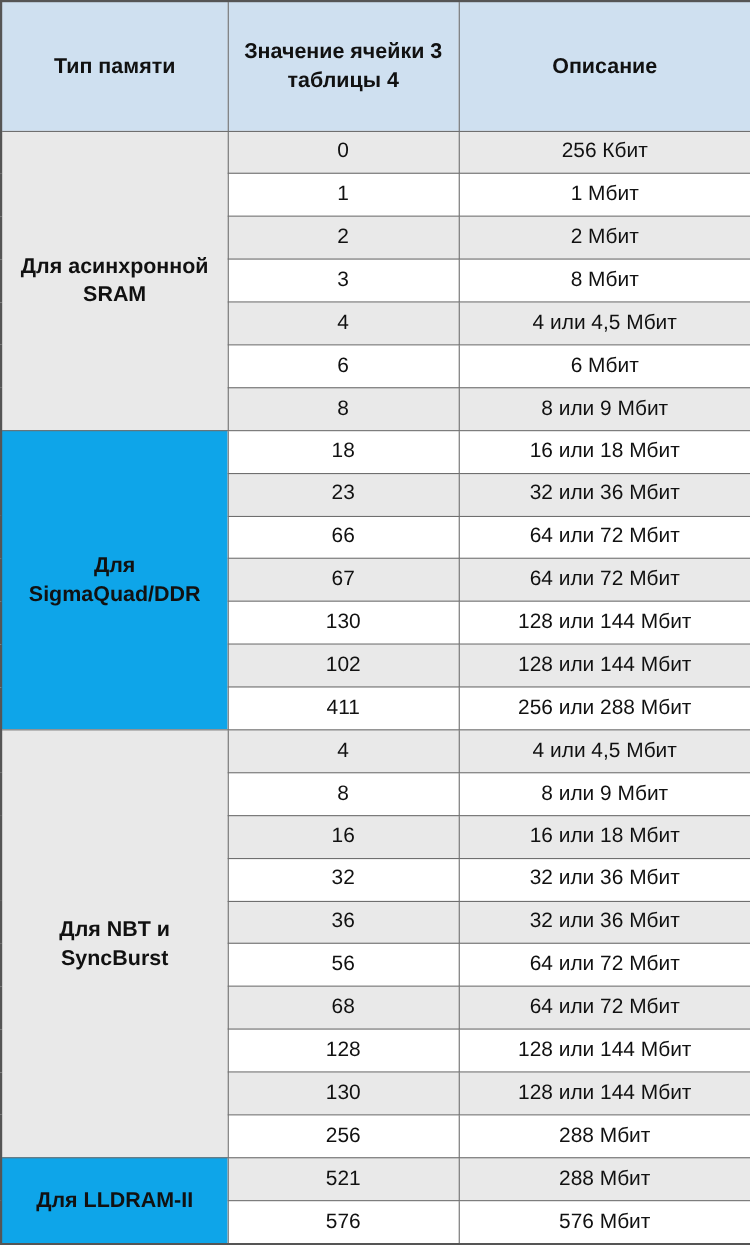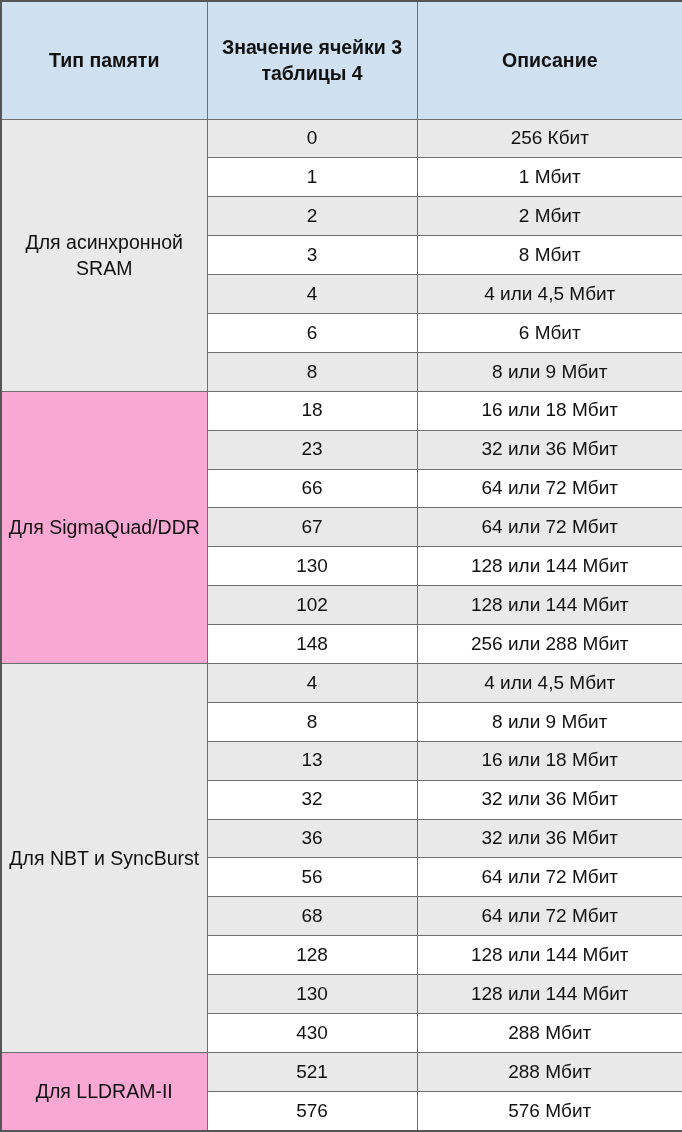--- a/index.html
+++ b/index.html
@@ -46,24 +46,24 @@
     height: 118px;
     border: 1px solid #6f6f6f;
   }
   .memory-table thead th.hdr-type { font-size: 19.5px; }
   .memory-table thead th.hdr-value { line-height: 1.35; }
 
   td.group-cell {
     background: #e9e9e9;
     font-size: 19.5px;
     line-height: 1.35;
-    font-weight: normal;
+    font-weight: bold;
   }
   td.group-cell.white {
-    background: #f9a8d4;
+    background: #0ea5e9;
   }
   td.row-shaded {
     background: #e9e9e9;
   }
   td.row-plain {
     background: #ffffff;
   }
   
   .memory-table {
     border: 2px solid #555555;
@@ -135,34 +135,34 @@
         </tr>
         <tr>
           <td class="row-plain">130</td>
           <td class="row-plain">128 или 144 Мбит</td>
         </tr>
         <tr>
           <td class="row-shaded">102</td>
           <td class="row-shaded">128 или 144 Мбит</td>
         </tr>
         <tr>
-          <td class="row-plain">148</td>
+          <td class="row-plain">411</td>
           <td class="row-plain">256 или 288 Мбит</td>
         </tr>
         <tr>
           <td class="group-cell" rowspan="10">Для NBT и SyncBurst</td>
           <td class="row-shaded">4</td>
           <td class="row-shaded">4 или 4,5 Мбит</td>
         </tr>
         <tr>
           <td class="row-plain">8</td>
           <td class="row-plain">8 или 9 Мбит</td>
         </tr>
         <tr>
-          <td class="row-shaded">13</td>
+          <td class="row-shaded">16</td>
           <td class="row-shaded">16 или 18 Мбит</td>
         </tr>
         <tr>
           <td class="row-plain">32</td>
           <td class="row-plain">32 или 36 Мбит</td>
         </tr>
         <tr>
           <td class="row-shaded">36</td>
           <td class="row-shaded">32 или 36 Мбит</td>
         </tr>
@@ -176,21 +176,21 @@
         </tr>
         <tr>
           <td class="row-plain">128</td>
           <td class="row-plain">128 или 144 Мбит</td>
         </tr>
         <tr>
           <td class="row-shaded">130</td>
           <td class="row-shaded">128 или 144 Мбит</td>
         </tr>
         <tr>
-          <td class="row-plain">430</td>
+          <td class="row-plain">256</td>
           <td class="row-plain">288 Мбит</td>
         </tr>
         <tr>
           <td class="group-cell white" rowspan="2">Для LLDRAM-II</td>
           <td class="row-shaded">521</td>
           <td class="row-shaded">288 Мбит</td>
         </tr>
         <tr>
           <td class="row-plain">576</td>
           <td class="row-plain">576 Мбит</td>

